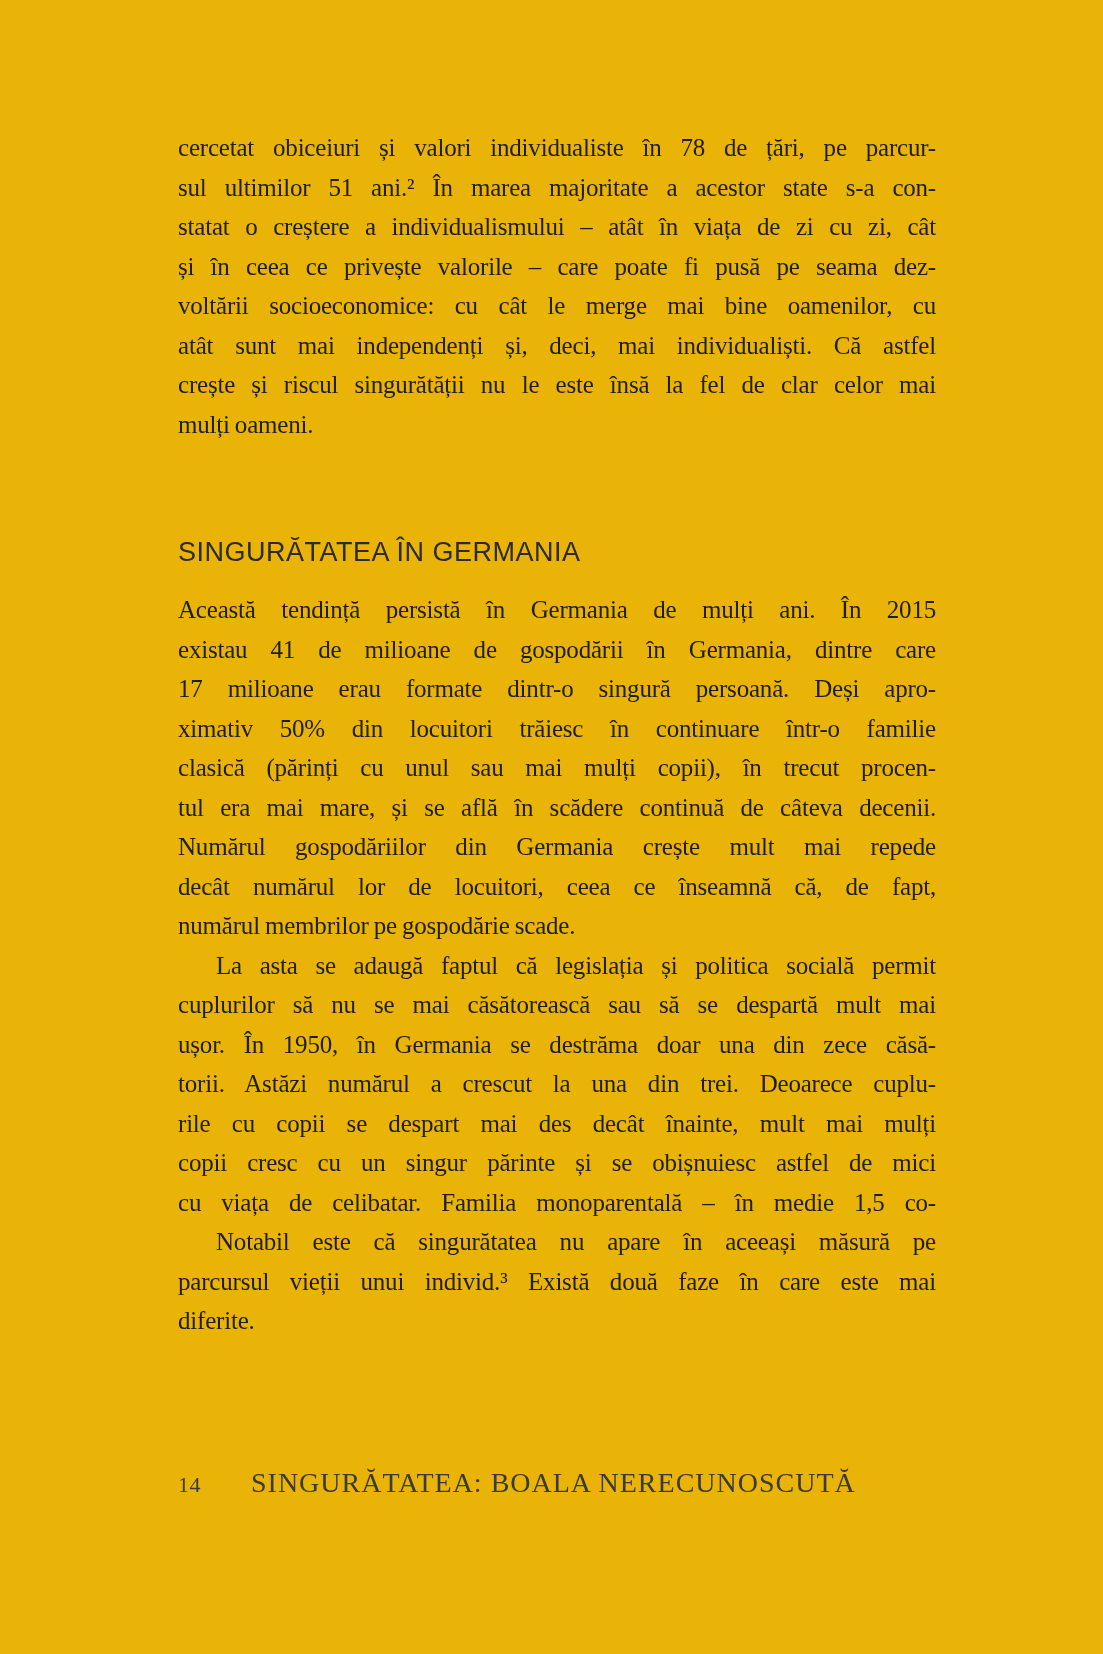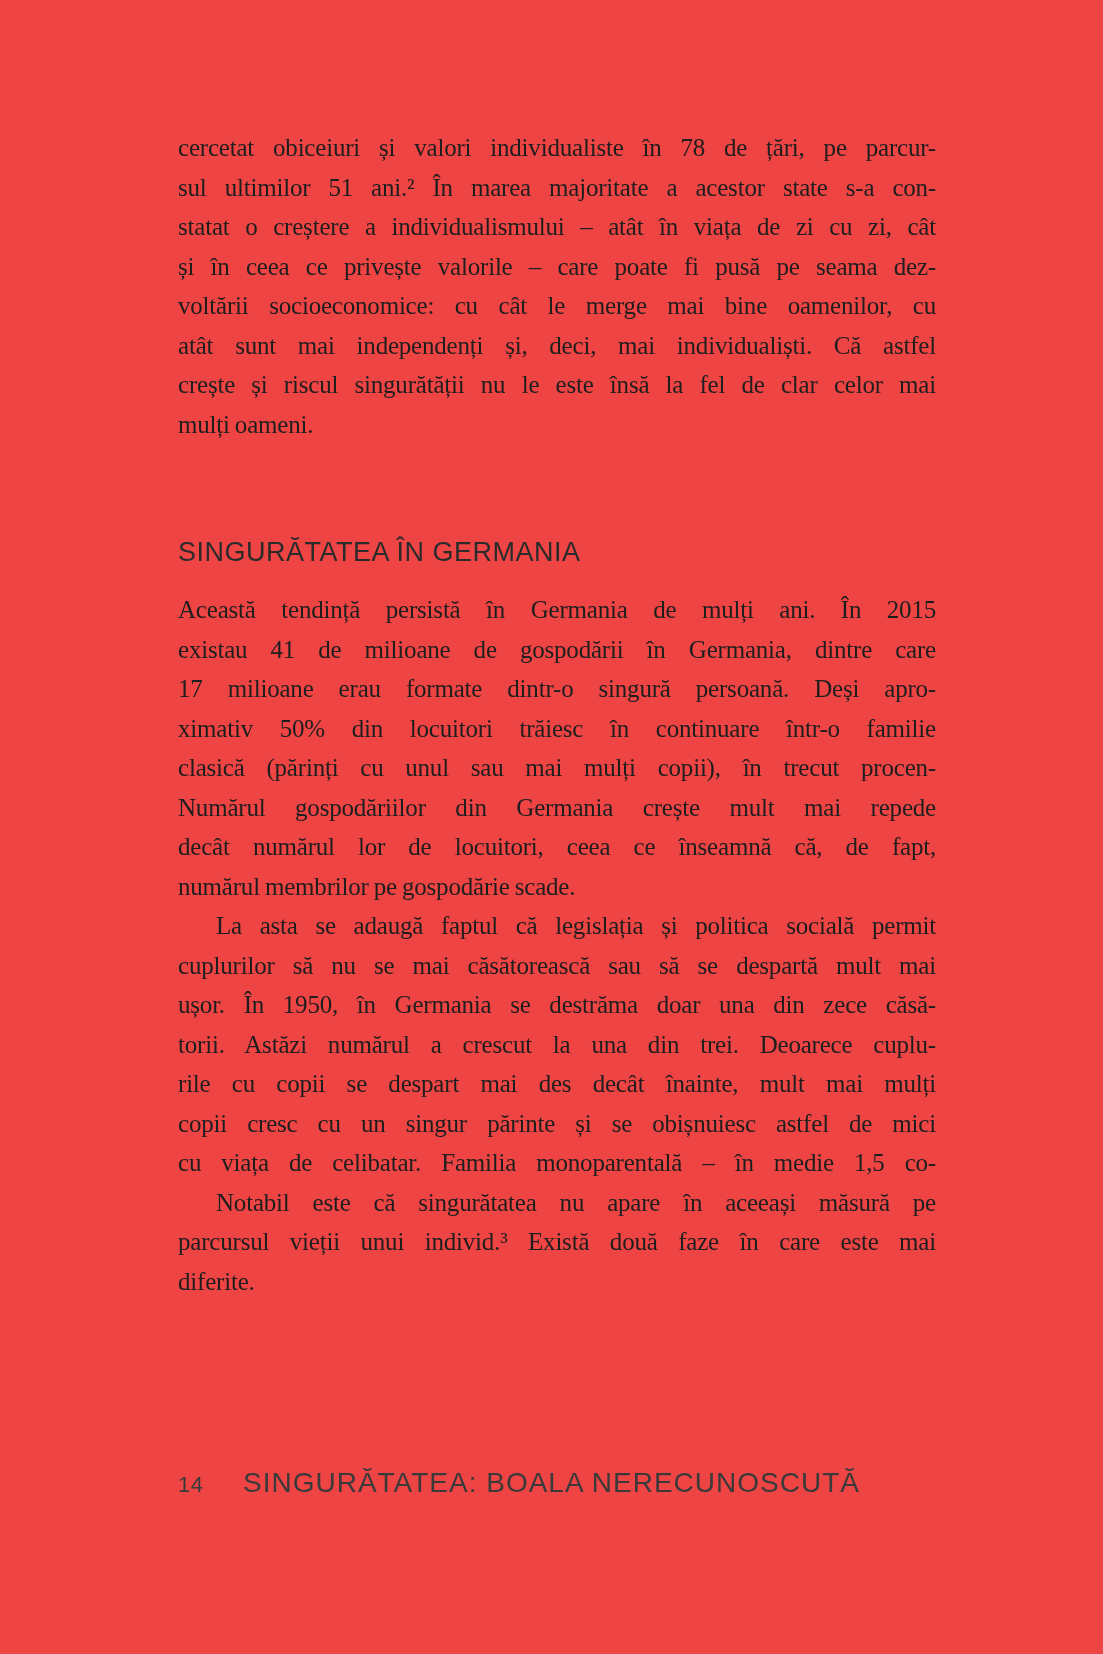--- a/index.html
+++ b/index.html
@@ -4,21 +4,21 @@
 <style>
   html, body {
     margin: 0;
     padding: 0;
     background: #ffffff;
   }
   .page {
     position: relative;
     width: 1103px;
     height: 1654px;
-    background: #ef4444;
+    background: #eab308;
     overflow: hidden;
     font-family: "Liberation Serif", "DejaVu Serif", serif;
     color: #1e1e1e;
   }
   .content {
     position: absolute;
     left: 178px;
     top: 128px;
     width: 758px;
   }
@@ -51,22 +51,23 @@
     color: #2b2b2b;
     margin-top: 90px;
     margin-bottom: 20px;
   }
   .footer {
     position: absolute;
     left: 178px;
     top: 1446px;
     display: flex;
     align-items: baseline;
-    font-family: Liberation Sans, sans-serif;
+    font-family: Liberation Serif, serif;
     color: #3a3a3a;
+    gap: 8px;
   }
   .footer .page-number {
     font-size: 22px;
     letter-spacing: 0.5px;
     width: 65px;
   }
   .footer .running-title {
     font-size: 28px;
     letter-spacing: 1px;
     margin-top: 21px;
@@ -87,20 +88,21 @@
         <div class="line">crește și riscul singurătății nu le este însă la fel de clar celor mai</div>
         <div class="line last">mulți oameni.</div>
       </div>
       <div class="section-heading">SINGURĂTATEA ÎN GERMANIA</div>
       <div class="paragraph">
         <div class="line">Această tendință persistă în Germania de mulți ani. În 2015</div>
         <div class="line">existau 41 de milioane de gospodării în Germania, dintre care</div>
         <div class="line">17 milioane erau formate dintr-o singură persoană. Deși apro-</div>
         <div class="line">ximativ 50% din locuitori trăiesc în continuare într-o familie</div>
         <div class="line">clasică (părinți cu unul sau mai mulți copii), în trecut procen-</div>
+        <div class="line">tul era mai mare, și se află în scădere continuă de câteva decenii.</div>
         <div class="line">Numărul gospodăriilor din Germania crește mult mai repede</div>
         <div class="line">decât numărul lor de locuitori, ceea ce înseamnă că, de fapt,</div>
         <div class="line last">numărul membrilor pe gospodărie scade.</div>
       </div>
       <div class="paragraph">
         <div class="line indent">La asta se adaugă faptul că legislația și politica socială permit</div>
         <div class="line">cuplurilor să nu se mai căsătorească sau să se despartă mult mai</div>
         <div class="line">ușor. În 1950, în Germania se destrăma doar una din zece căsă-</div>
         <div class="line">torii. Astăzi numărul a crescut la una din trei. Deoarece cuplu-</div>
         <div class="line">rile cu copii se despart mai des decât înainte, mult mai mulți</div>

